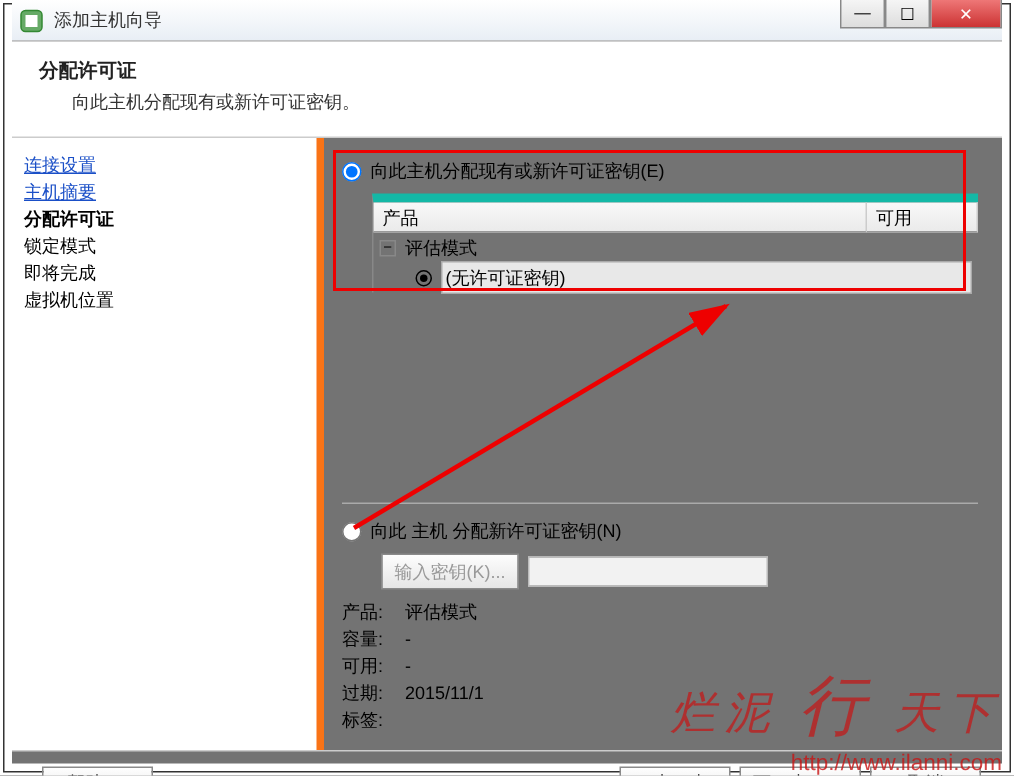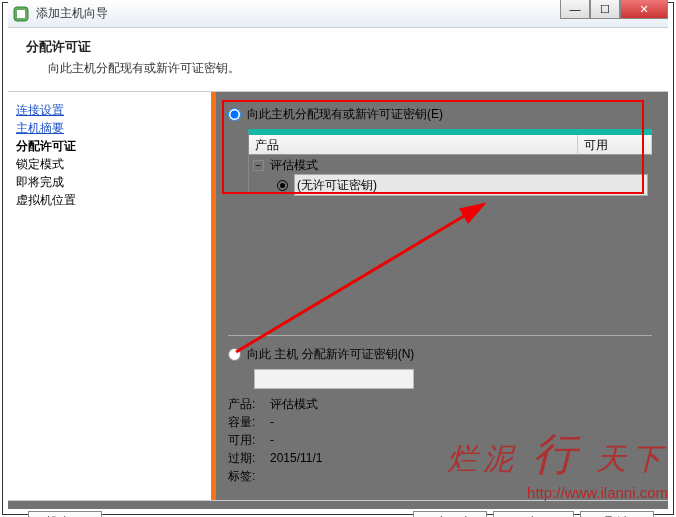--- a/index.html
+++ b/index.html
@@ -40,21 +40,21 @@
 .divider { border-top: 1px solid #aaa; margin: 6px 0 10px 0; }
 .key-row { display: flex; align-items: center; margin-left: 20px; margin-bottom: 6px; }
 .key-input { width: 160px; height: 20px; border: 1px solid #bbb; background: #f2f2f2; color: #888; font-size: 12px; padding: 0 4px; }
 .info-grid { margin-top: 4px; font-size: 12px; }
 .info-grid div { display: flex; line-height: 18px; }
 .info-label { width: 42px; }
 .footer { border-top: 1px solid #ccc; height: 44px; display: flex; align-items: center; padding: 0 14px; }
 .footer-spacer { flex: 1; }
 .btn { height: 24px; min-width: 74px; padding: 0 8px; background: linear-gradient(#fdfdfd,#e6e6e6); border: 1px solid #8a8a8a; font-size: 12px; margin-left: 6px; cursor: default; }
 .btn[disabled] { color: #999; }
-.watermark { position: absolute; right: 8px; bottom: 16px; text-align: right; pointer-events: none; }
+.watermark { position: absolute; right: 8px; bottom: 0; text-align: right; pointer-events: none; }
 .wm1 { font-family: "STKaiti","KaiTi",serif; font-size: 30px; color: rgba(200,20,20,0.7); letter-spacing: 6px; font-style: italic; }
 .wm1 .big { font-size: 44px; }
 .wm2 { font-family: Arial; font-size: 15px; color: rgba(200,20,20,0.8); }
 </style>
 </head>
 <body>
 
 <div class="outer-border"></div>
 <div class="window">
   <div class="titlebar">
@@ -123,20 +123,21 @@
       </svg>
 
       <div style="height:130px;"></div>
       <div class="divider"></div>
 
       <label class="radio-row">
         <input type="radio" style="">
         <span>向此 主机 分配新许可证密钥(N)</span>
       </label>
       <div class="key-row">
+        <button class="btn" disabled="">输入密钥(K)...</button>
         <input class="key-input" disabled="" style="margin-left: 6px;">
       </div>
 
       <div class="info-grid">
         <div>
             <span class="info-label">产品:</span>
             <span>评估模式</span>
           </div>
         <div>
             <span class="info-label">容量:</span>

